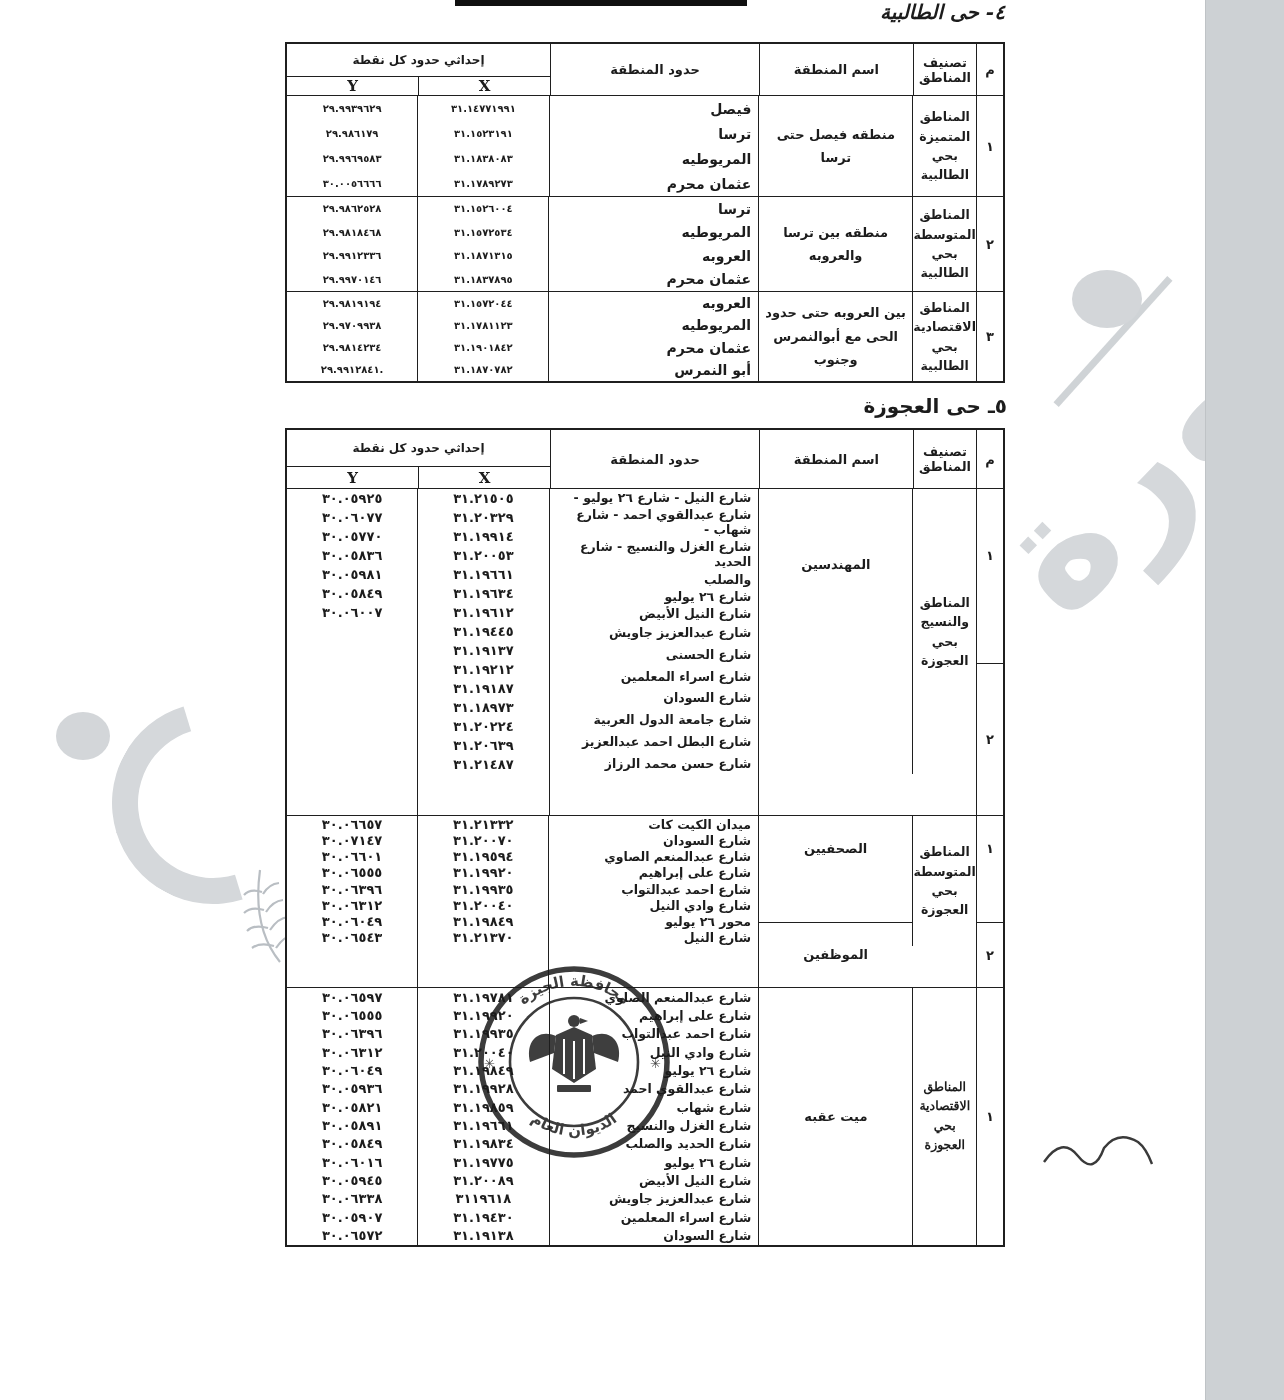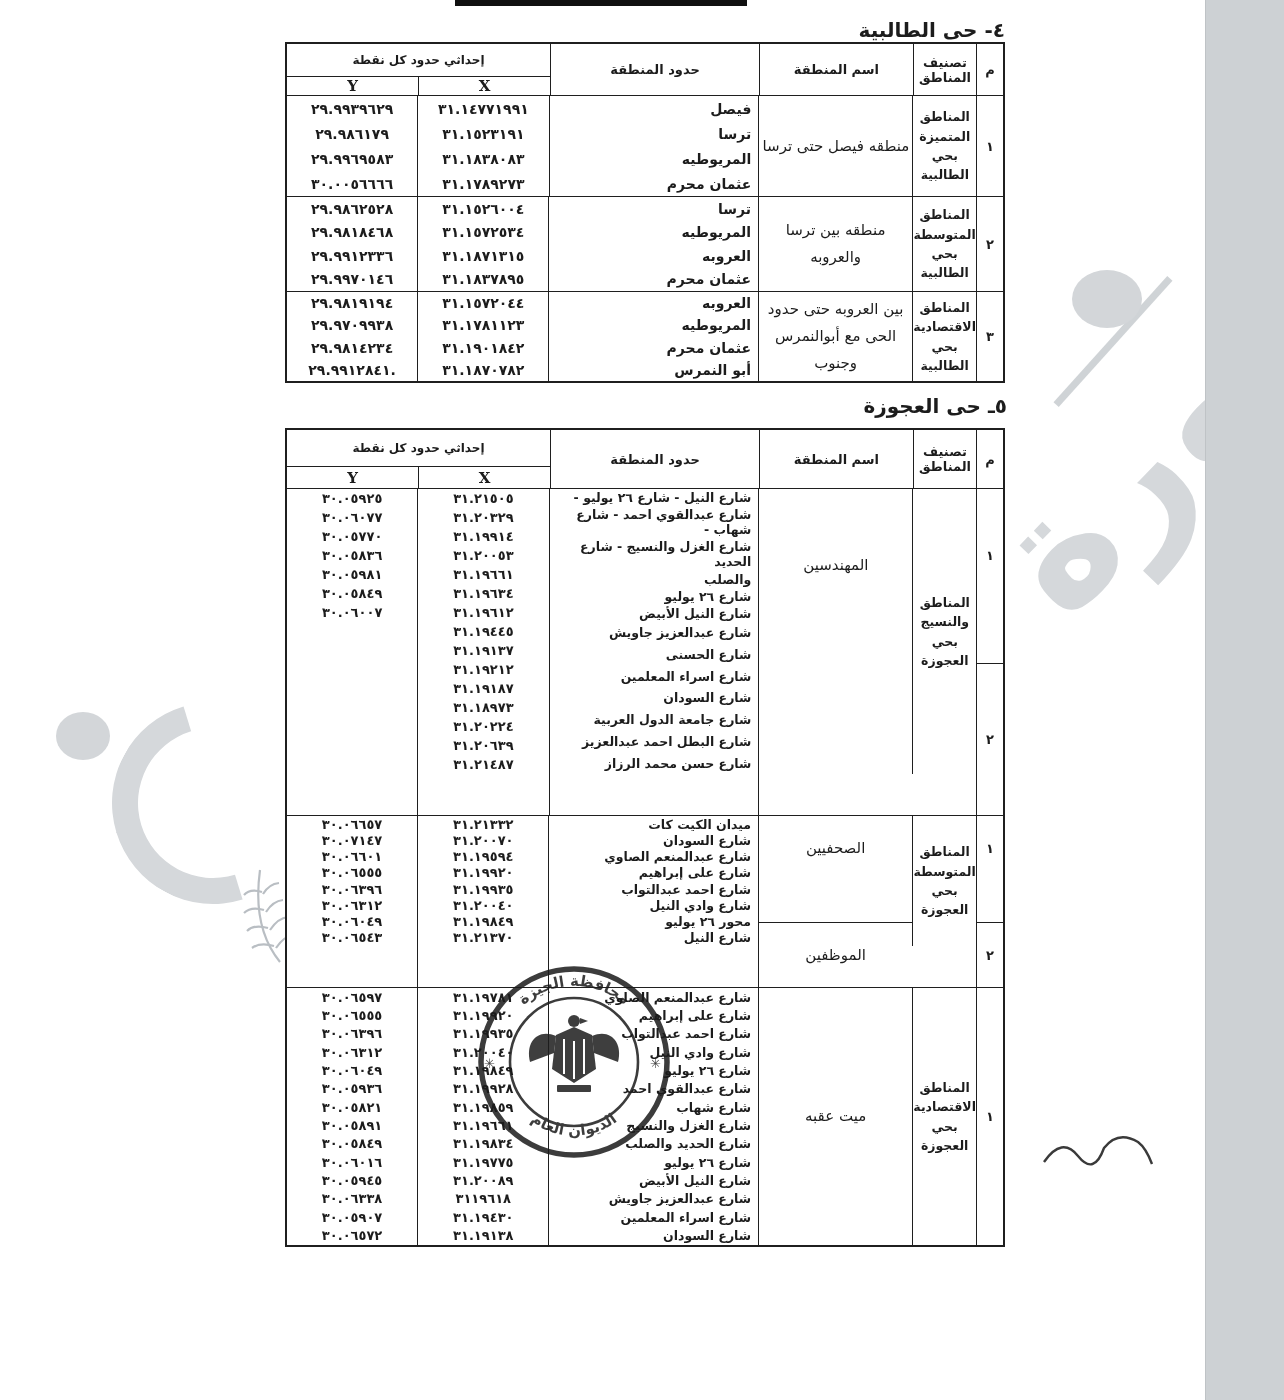--- a/index.html
+++ b/index.html
@@ -31,26 +31,26 @@
   .coords-sub{display:flex;direction:rtl;}
   .coords-sub > div{display:flex;align-items:center;justify-content:center;font-size:15px;font-weight:700;font-family:"DejaVu Serif",serif;}
   .sub-x{width:132px;border-left:1.6px solid #1f1f1f;}
   .sub-y{width:131px;}
   .t1 .coords-top{height:33px;} .t1 .coords-sub > div{height:18px;}
   .t2 .coords-top{height:37px;} .t2 .coords-sub > div{height:21px;}
   .tbody .trow{display:flex;}
   .tbody .trow + .trow{border-top:1.6px solid #1f1f1f;}
   .cell-center{display:flex;align-items:center;justify-content:center;text-align:center;}
   .cls-text{font-size:12.5px;font-weight:700;line-height:1.55;padding:2px;}
-  .name-text{font-size:15px;font-weight:400;line-height:1.8;padding:3px;}
+  .name-text{font-size:13px;font-weight:700;line-height:1.8;padding:3px;}
   .num-cell{font-size:13px;font-weight:700;}
   .lines{display:flex;flex-direction:column;justify-content:space-around;height:100%;width:100%;}
   .line{display:flex;align-items:center;}
   .line-num{justify-content:center;font-weight:700;letter-spacing:.4px;}
-  .t1 .line-num{font-size:14px;}
+  .t1 .line-num{font-size:10px;}
   .t2 .line-num{font-size:13px;}
   .line-bound{justify-content:flex-start;padding-right:7px;font-weight:700;}
   .t1 .line-bound{font-size:14px;}
   .t2 .line-bound{font-size:12.5px;}
   
   .grow{display:flex;}
   .grow + .grow{border-top:1.6px solid #1f1f1f;}
   .gstack{display:flex;flex-direction:column;}
   .gseg{width:100%;}
   .gseg-border + .gseg-border{border-top:1.4px solid #1f1f1f;margin-top:41px;}
@@ -78,21 +78,21 @@
         <path d="M46,70 Q32,66 25,73"></path>
       <path d="M42,52 Q29,48 22,55"></path>
         <path d="M40,34 Q28,30 22,37"></path>
       <path d="M54,90 Q62,78 72,77"></path>
         <path d="M48,72 Q56,60 66,59"></path>
       <path d="M44,54 Q51,43 61,42"></path>
         <path d="M41,36 Q47,26 57,25"></path>
     </g>
   </svg>
 
-  <div class="sec-title" style="right:279px;top:18px;">٤- حى الطالبية</div>
+  <div class="sec-title" style="right:279px;top:0;font-style:italic;">٤- حى الطالبية</div>
 
   <div class="tbl t1" style="left:285px;top:42px;width:720px;">
     <div class="thead">
       <div class="col col-num hcell">م</div>
       <div class="col col-class hcell">تصنيف المناطق</div>
       <div class="col col-name hcell">اسم المنطقة</div>
       <div class="col col-bound hcell">حدود المنطقة</div>
       <div class="col col-coords">
         <div class="coords-top">إحداثي حدود كل نقطة</div>
         <div class="coords-sub">
@@ -342,21 +342,21 @@
                 <div class="line line-num">٣٠.٠٦٠٤٩</div>
                 <div class="line line-num">٣٠.٠٦٥٤٣</div>
               </div>
             </div>
           </div>
         </div>
         <div class="grow">
           <div class="col col-num gstack">
             <div class="gseg gseg-border cell-center num-cell" style="height: 257px;">١</div>
           </div>
-          <div class="col col-class cell-center cls-text" style="height: 257px;">المناطق الاقتصادية بحي العجوزة</div>
+          <div class="col col-class cell-center cls-text" style="height: 257px; font-family: Liberation Serif, serif;">المناطق الاقتصادية بحي العجوزة</div>
           <div class="col col-name gstack">
             <div class="gseg gseg-border cell-center name-text" style="height: 257px;">ميت عقبه</div>
           </div>
           <div class="col col-bound gstack">
             <div class="gseg" style="height: 257px;">
               <div class="lines">
                 <div class="line line-bound">شارع عبدالمنعم الصاوي</div>
                 <div class="line line-bound">شارع على إبراهيم</div>
                 <div class="line line-bound">شارع احمد عبدالتواب</div>
                 <div class="line line-bound">شارع وادي النيل</div>

